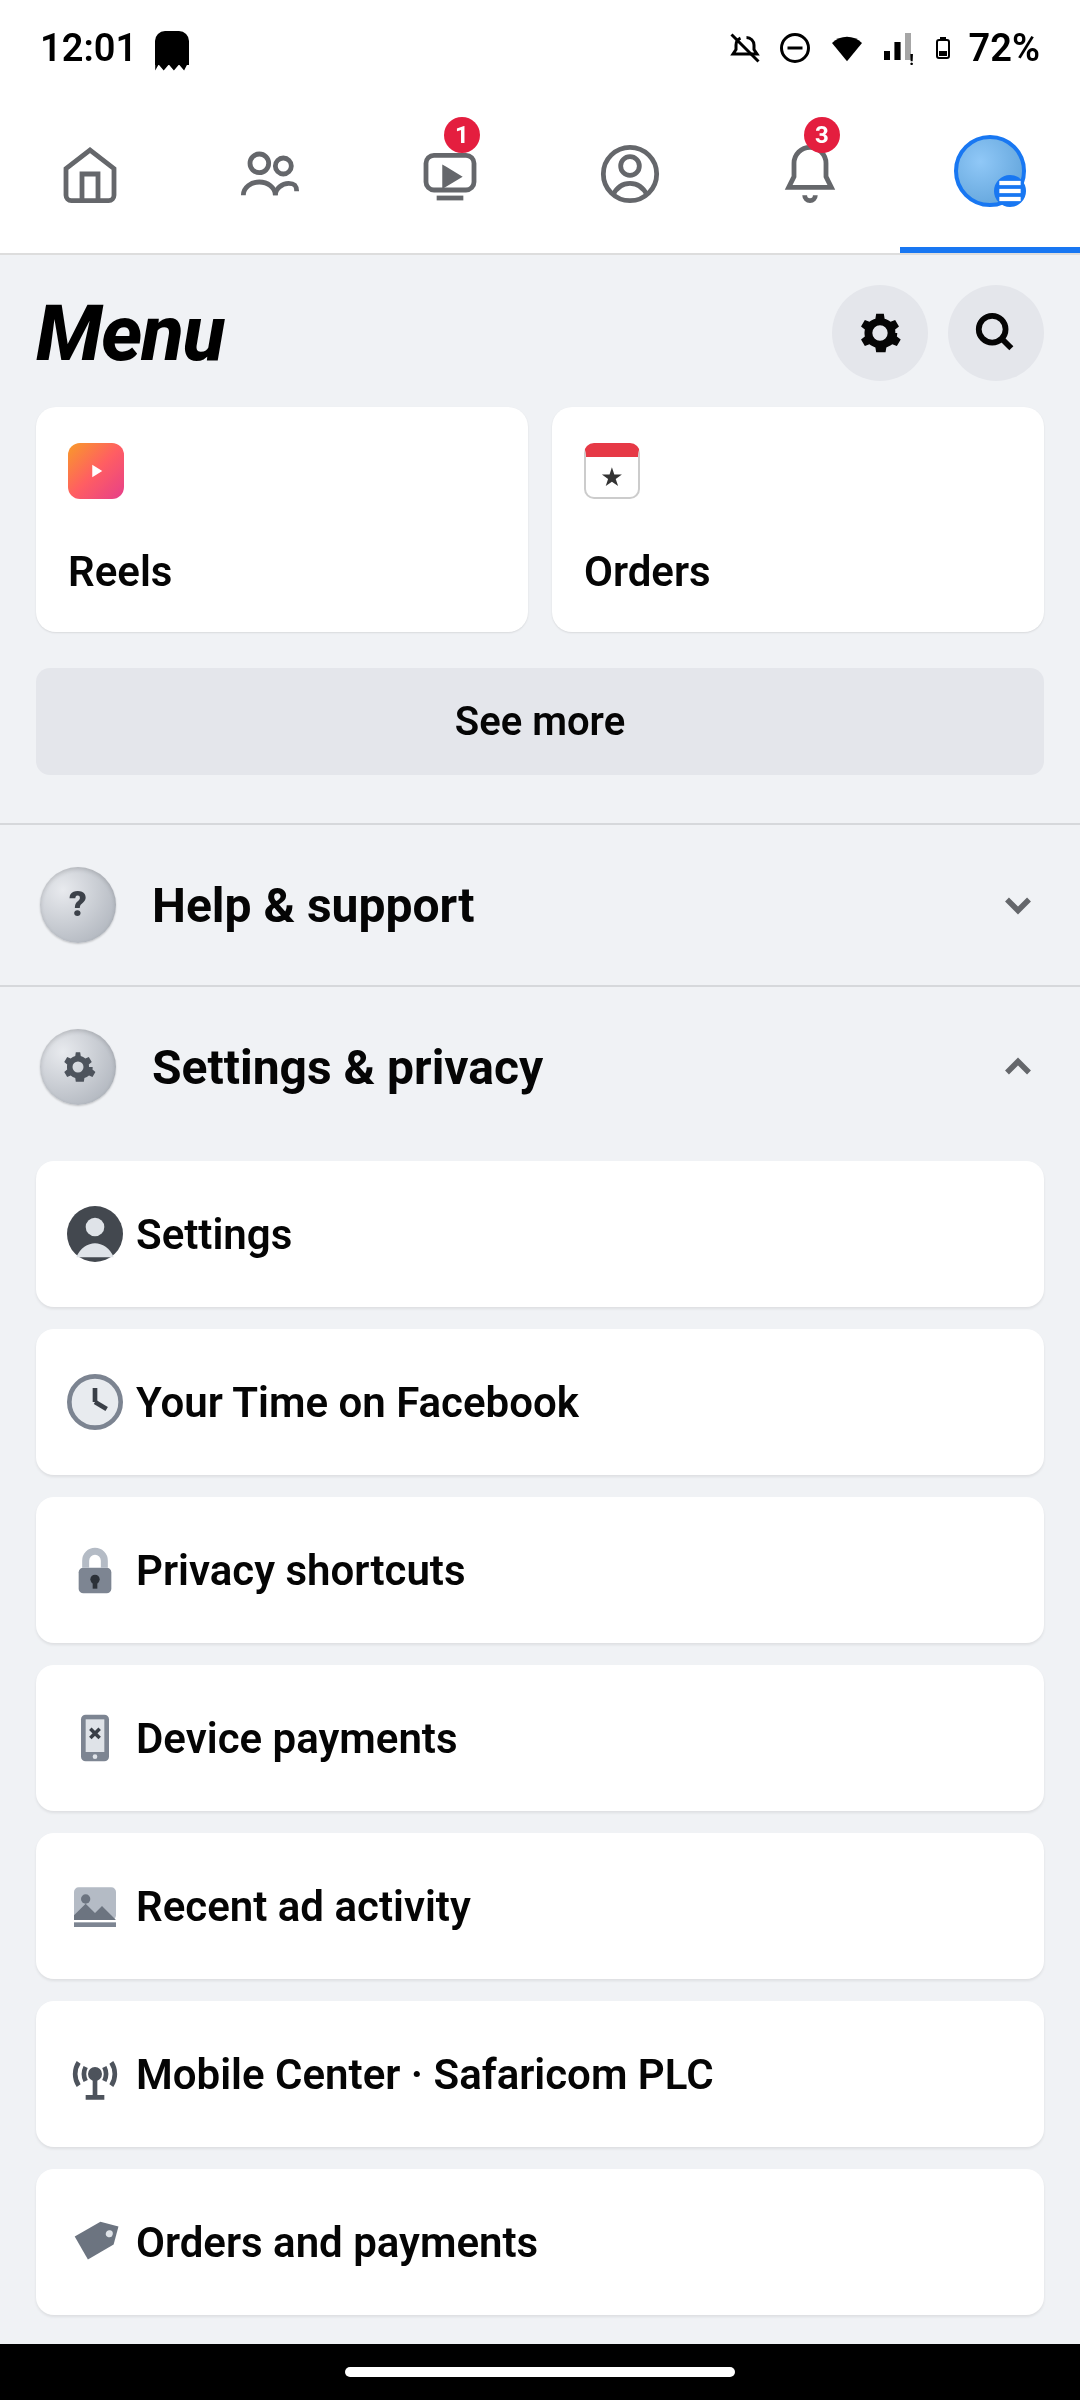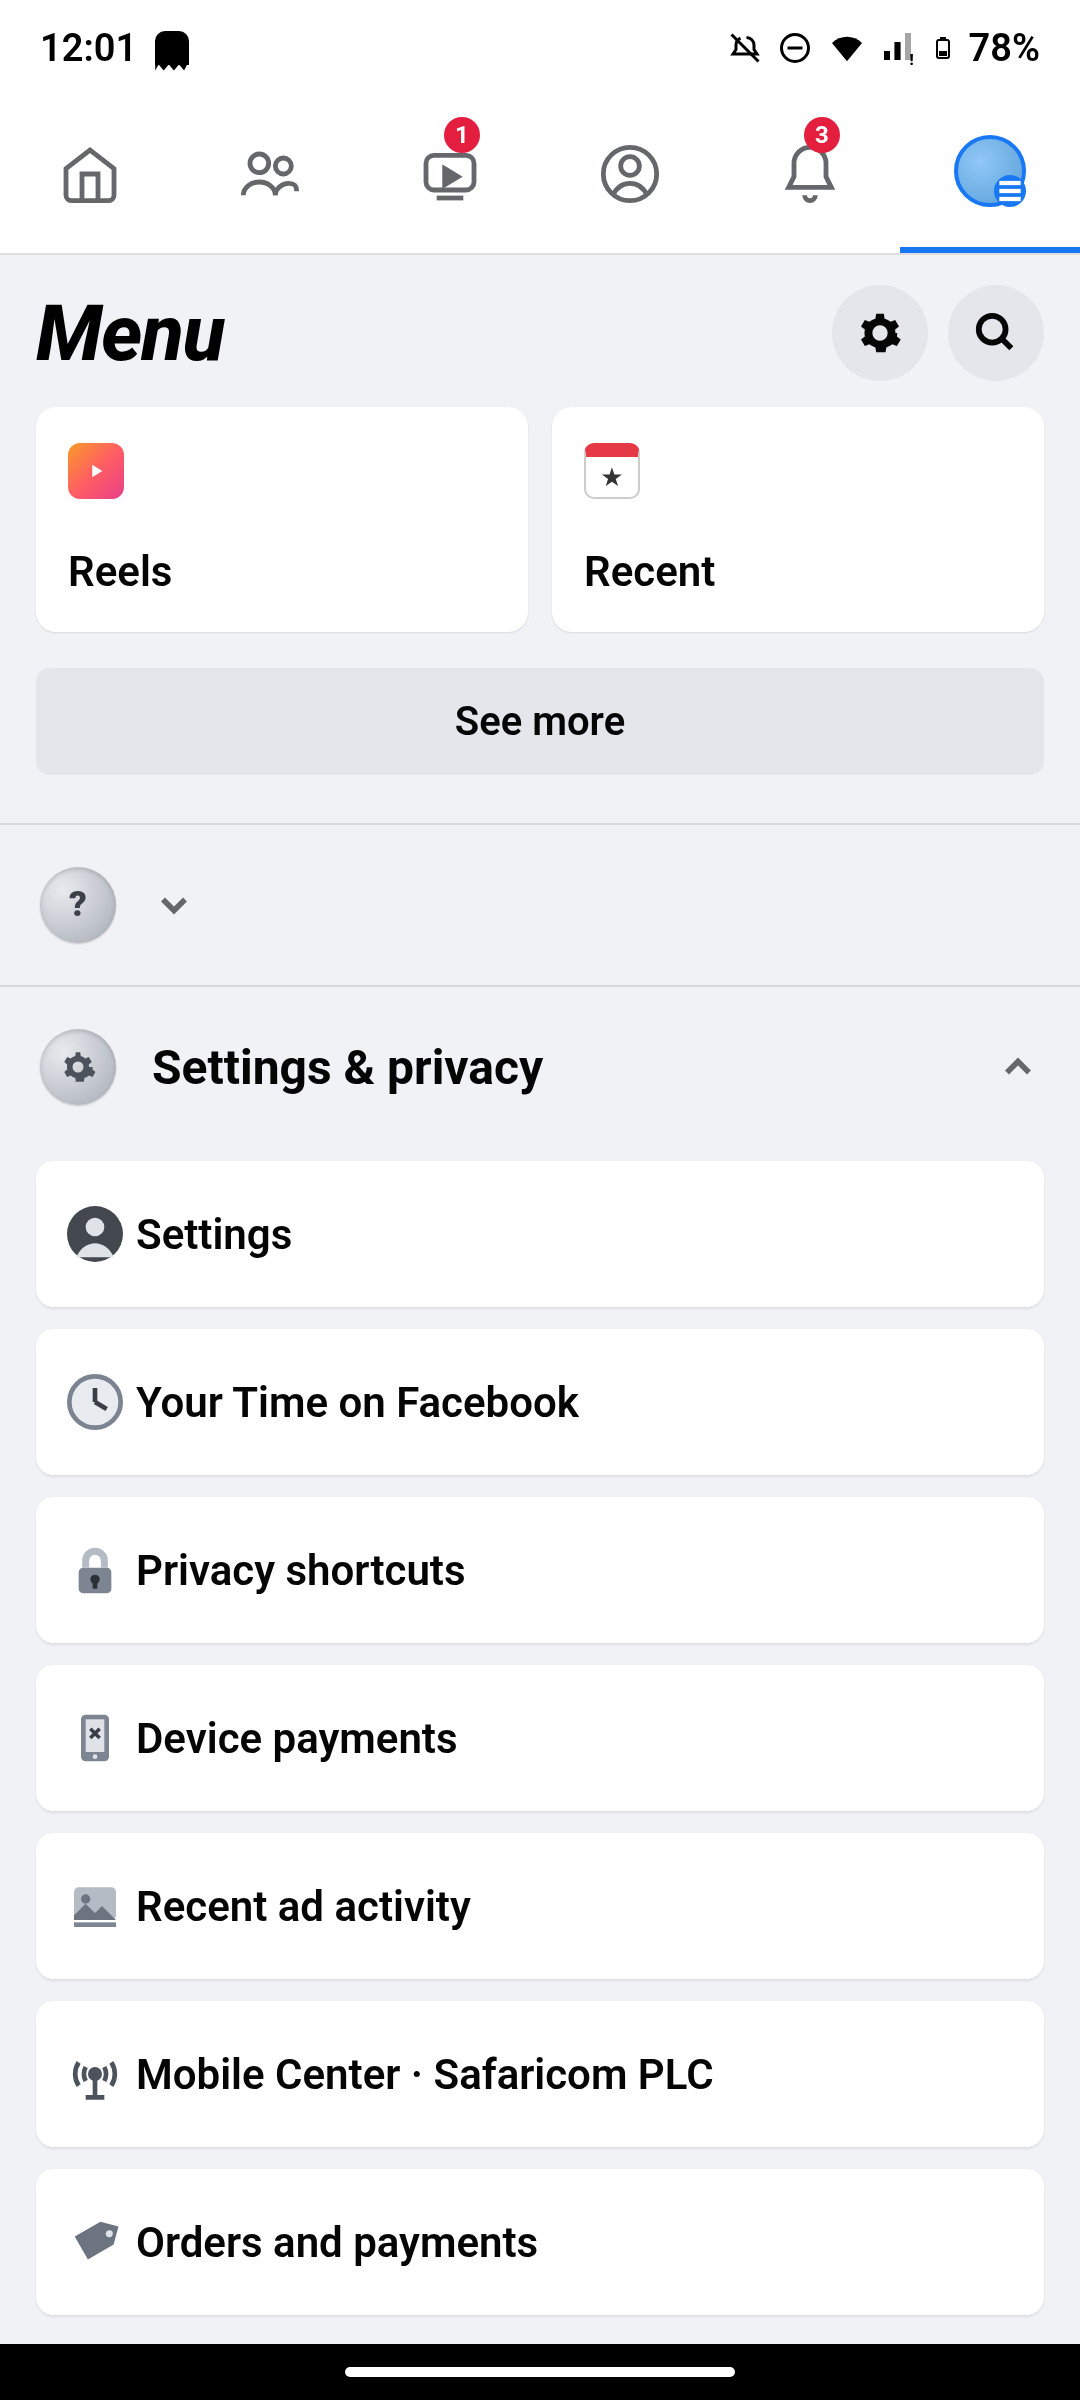--- a/index.html
+++ b/index.html
@@ -101,21 +101,21 @@
           <text x="19" y="23" font-size="10" font-weight="900">!</text>
         </svg>
     </span>
     <span class="status-icon">
       <svg viewBox="0 0 24 24" width="24" height="40">
           <rect x="6" y="4" width="12" height="18" rx="2" fill="none" stroke="#000" stroke-width="2"></rect>
           <rect x="9" y="1" width="6" height="3" fill="#000"></rect>
           <rect x="8" y="15" width="8" height="5" fill="#000"></rect>
         </svg>
     </span>
-    <span>78%</span>
+    <span>72%</span>
   </div>
 </div>
 
 <div class="content-area">
 
 <div class="top-nav">
   <div class="nav-tab">
     <svg viewBox="0 0 24 24" fill="none" stroke="#65676b" stroke-width="1.8">
           <path d="M3 10l9-7 9 7v10a2 2 0 0 1-2 2H5a2 2 0 0 1-2-2z"></path>
           <path d="M9 22V12h6v10"></path>
@@ -189,39 +189,40 @@
           </svg>
     </div>
     <div class="shortcut-label">Reels</div>
   </div>
   <div class="shortcut-card">
     <div class="shortcut-icon events-icon-wrap">
       <div class="events-icon">
             <span style="color:#333;font-size:26px;">★</span>
           </div>
     </div>
-    <div class="shortcut-label">Recent</div>
+    <div class="shortcut-label">Orders</div>
   </div>
 </div>
 
 <div class="see-more">
   <span>See more</span>
 </div>
 
 <div class="block-divider"></div>
 <div class="block-border"></div>
 
 <div class="expand-section">
   <div class="expand-header">
     <div class="expand-icon-bg">
       <svg viewBox="0 0 24 24" width="42" height="42" fill="#3c4149">
             <circle cx="12" cy="12" r="10" fill="none" stroke="#3c4149" stroke-width="0"></circle>
             <text x="12" y="18" text-anchor="middle" font-size="20" font-weight="900">?</text>
           </svg>
     </div>
+    <div class="expand-title">Help &amp; support</div>
     <svg class="chevron" viewBox="0 0 24 24" fill="none" stroke="#65676b" stroke-width="3">
           <polyline points="6 9 12 15 18 9"></polyline>
         </svg>
   </div>
 </div>
 
 <div class="expand-section">
   <div class="expand-header no-border">
     <div class="expand-icon-bg">
       <svg viewBox="0 0 24 24" width="44" height="44" fill="#4d535c">

